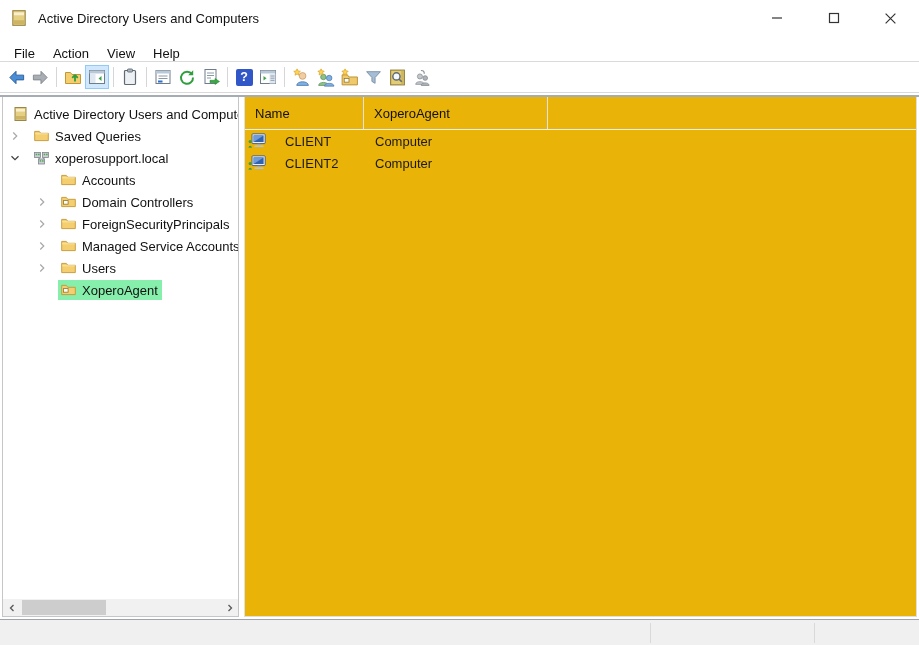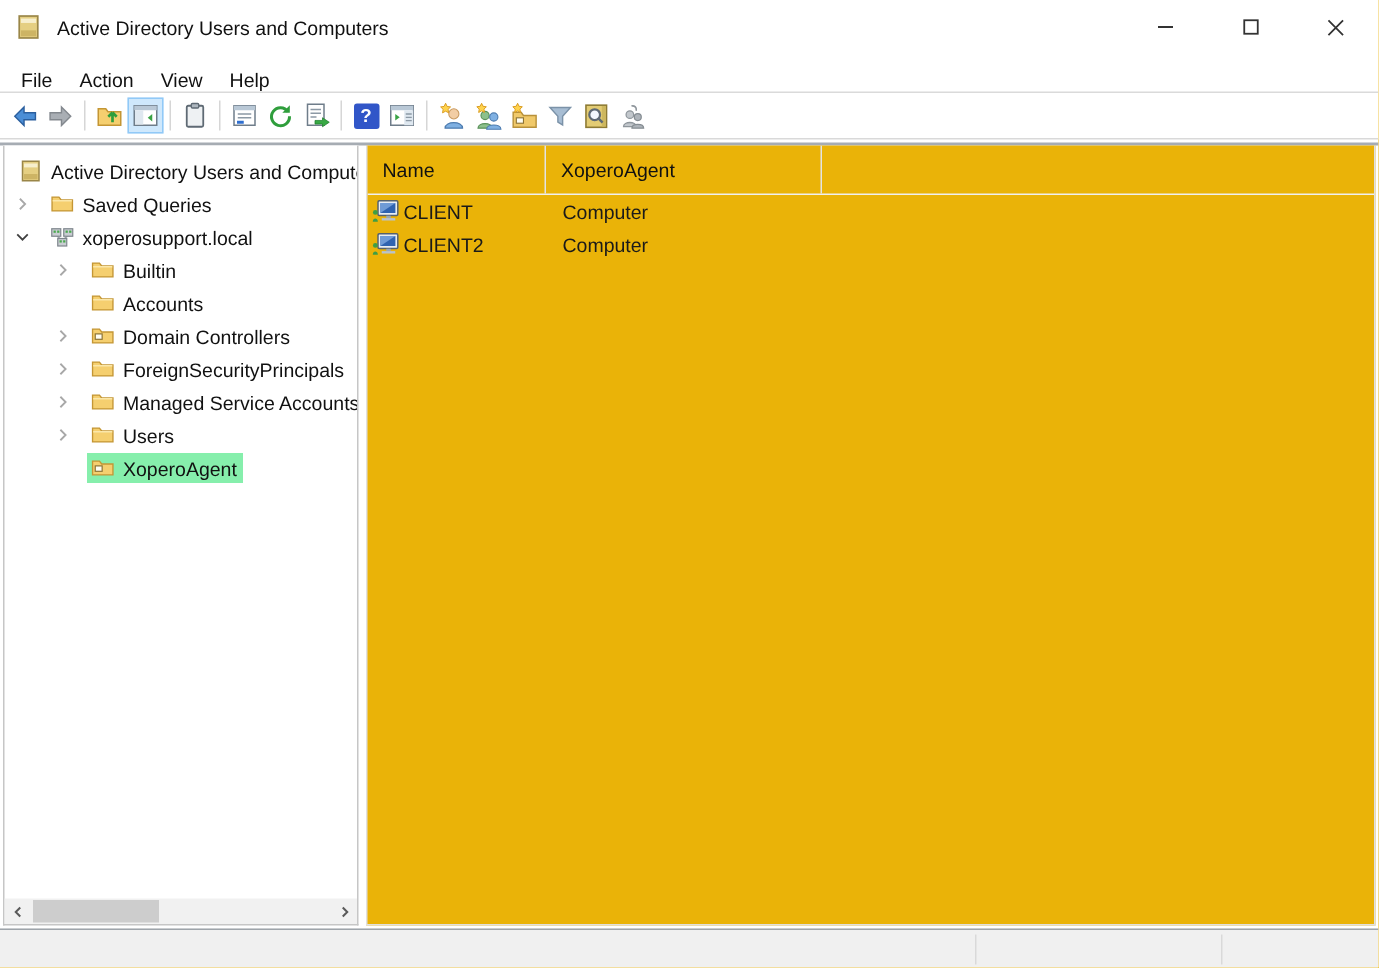--- a/index.html
+++ b/index.html
@@ -54,21 +54,21 @@
   .sb-thumb { position:absolute; left:2px; top:1px; width:84px; height:15px; background:#cdcdcd; }
 
   
   .lheader { display:flex; height:33px; align-items:center; border-bottom:1px solid #f0f0f0; }
   .hcell { height:100%; display:flex; align-items:center; padding-left:10px; border-right:1px solid #e3e3e3; color:#111; }
   .hcell.c0 { width:119px; }
   .hcell.c1 { width:125px; }
   .hcell.c2 { width:184px; }
   .lrow { display:flex; height:22px; align-items:center; }
   .cell { height:100%; display:flex; align-items:center; overflow:hidden; }
-  .cell.name { width:119px; padding-left:3px; }
+  .cell.name { width:119px; padding-left:3px;gap:16px; }
   .cell.type { width:125px; padding-left:11px; }
   .cell.desc { width:184px; padding-left:10px; }
   .cicon { width:18px; height:16px; margin-right:3px; flex:none; }
 
   
   .statusbar { position:absolute; left:0; bottom:0; width:919px; height:26px; background:#f0f0f0;
                border-top:1px solid #9ea4aa; }
   .status-div { position:absolute; top:3px; bottom:2px; width:1px; background:#d9d9d9; }
 </style>
 </head>
@@ -274,34 +274,20 @@
             <rect x="10.2" y="3.7" width="1.5" height="1.5"></rect>
               <rect x="12.6" y="3.7" width="1.5" height="1.5"></rect>
             <rect x="6.2" y="10.2" width="1.5" height="1.5"></rect>
               <rect x="8.6" y="10.2" width="1.5" height="1.5"></rect>
           </g>
         </svg>
         <span class="tlabel">xoperosupport.local</span>
       </span>
     </div>
 
-    <div class="trow lvl2">
-      <span class="chev">
-        <svg width="14" height="14" viewBox="0 0 16 16">
-            <path d="M6 4 L10 8 L6 12" fill="none" stroke="#a8a8a8" stroke-width="1.4"></path>
-          </svg>
-      </span>
-      <span class="node">
-        <svg class="ticon" viewBox="0 0 16 16">
-          <path d="M1.2 3.4 h4.6 l1.5 1.9 h7.5 v7.3 h-13.6 z" fill="#f5cf6f" stroke="#c49634" stroke-width="0.9"></path>
-          <path d="M1.6 5.8 h12.8" stroke="#fbe7a9"></path>
-        </svg>
-        <span class="tlabel">Builtin</span>
-      </span>
-    </div>
 
     <div class="trow lvl2">
       <span class="chev"></span>
       <span class="node">
         <svg class="ticon" viewBox="0 0 16 16">
           <path d="M1.2 3.4 h4.6 l1.5 1.9 h7.5 v7.3 h-13.6 z" fill="#f5cf6f" stroke="#c49634" stroke-width="0.9"></path>
           <path d="M1.6 5.8 h12.8" stroke="#fbe7a9"></path>
         </svg>
         <span class="tlabel">Accounts</span>
       </span>

